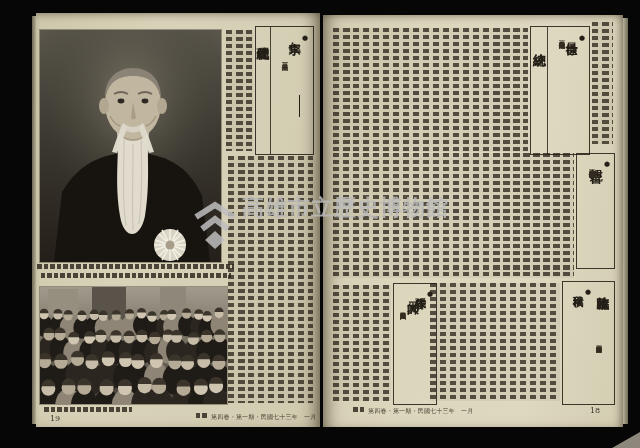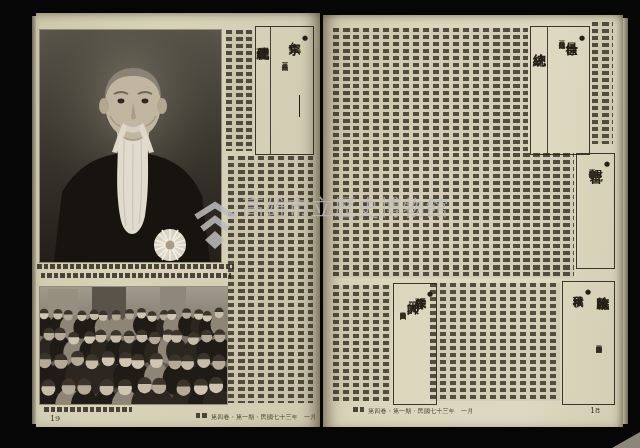--- a/index.html
+++ b/index.html
@@ -47,21 +47,21 @@
   .tenure{font-size:6.5px;color:#352e22;letter-spacing:0;}
 
   .pagenum{position:absolute;font-family:"DejaVu Serif",serif;font-size:8px;color:#3a342a;}
   .footer{position:absolute;font-size:6px;color:#453e30;letter-spacing:.2px;white-space:nowrap;}
 
   .photo{position:absolute;box-shadow:0 0 0 1px rgba(25,20,12,.35);}
   .photo svg{display:block;}
 
   
   #watermark{position:absolute;left:190px;top:195px;width:330px;height:56px;pointer-events:none;}
-  #wm-zh{position:absolute;left:52px;top:-2px;font-size:22px;font-weight:normal;letter-spacing:1px;
+  #wm-zh{position:absolute;left:52px;top:-2px;font-size:22px;font-weight:bold;letter-spacing:1px;
     color:rgba(186,186,186,.85);white-space:nowrap;}
   #wm-en{position:absolute;left:54px;top:33px;font-size:11px;font-weight:bold;letter-spacing:2.2px;
     color:rgba(182,182,182,.8);white-space:nowrap;}
 </style>
 </head>
 <body>
 
 <div id="stage">
 
   <div class="stack-edge-l"></div>

